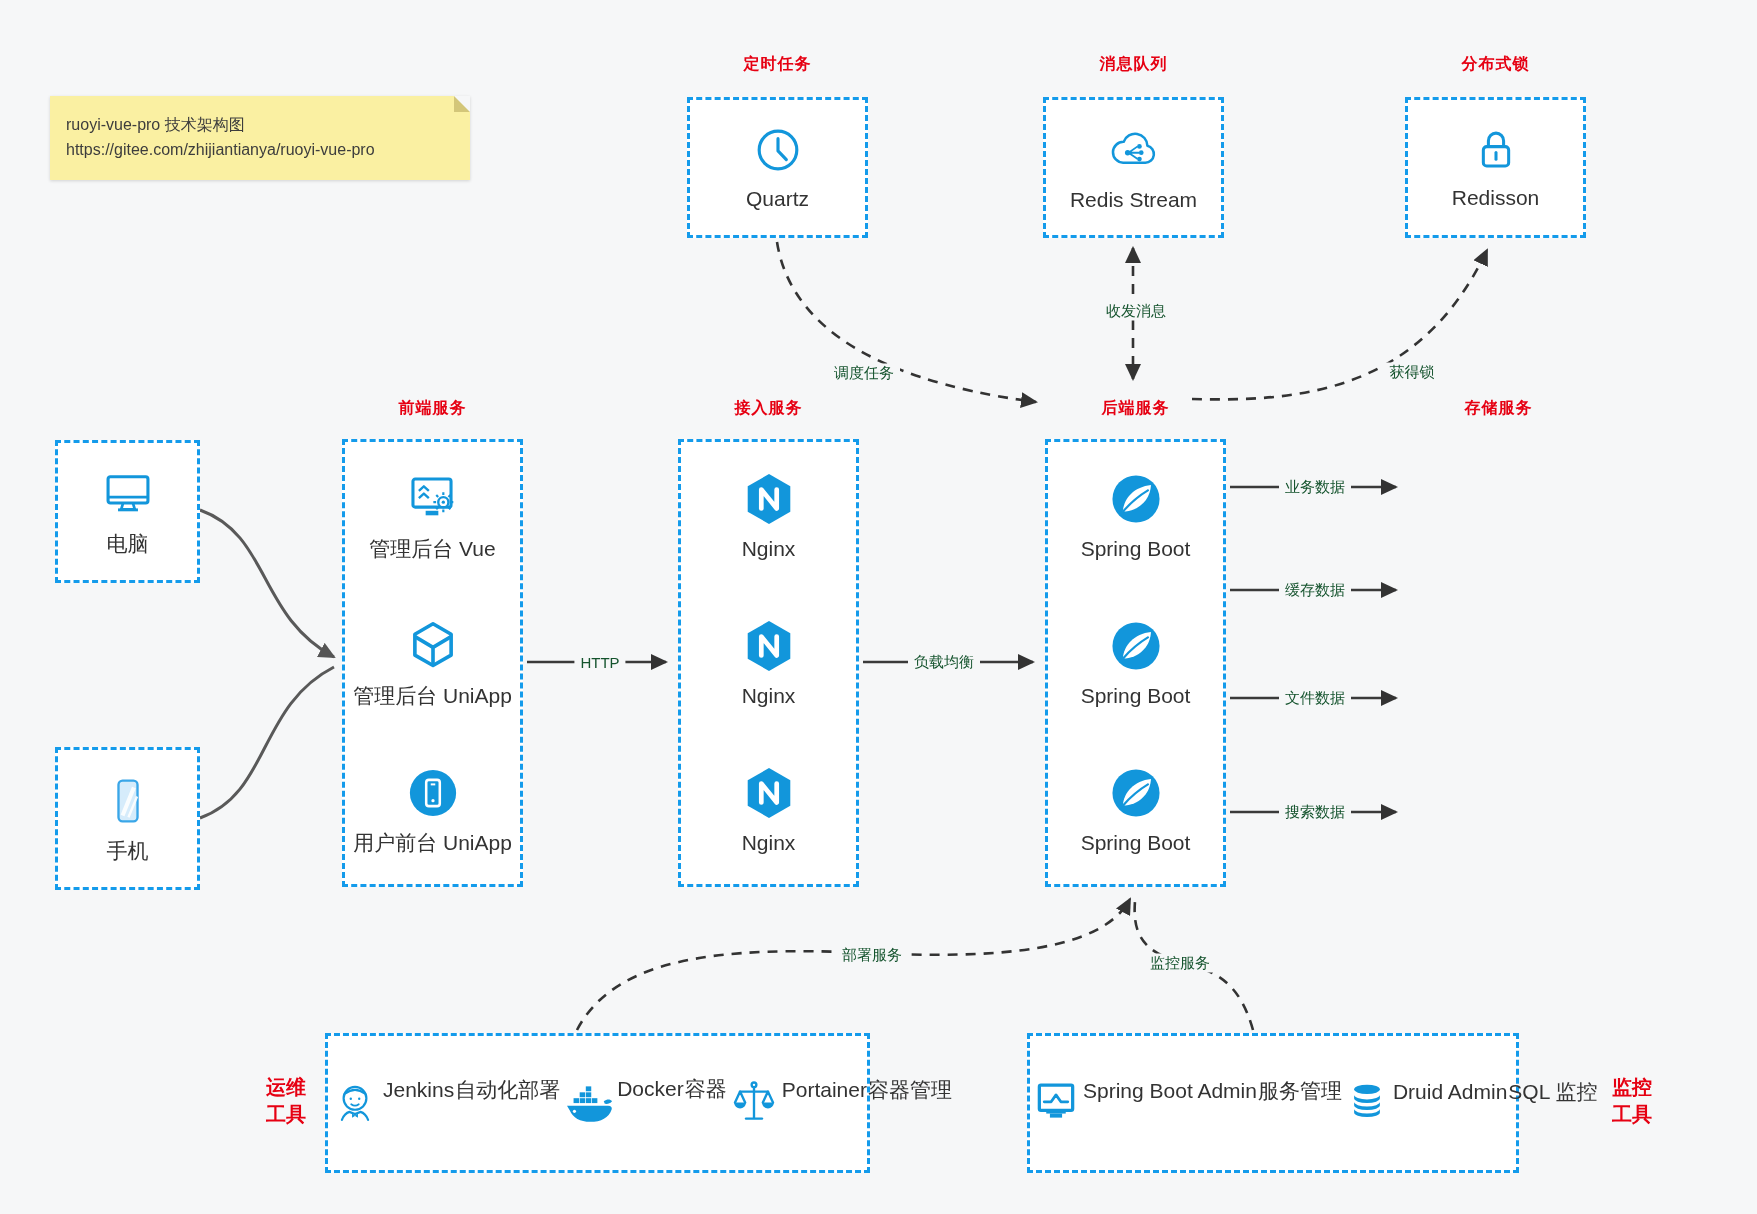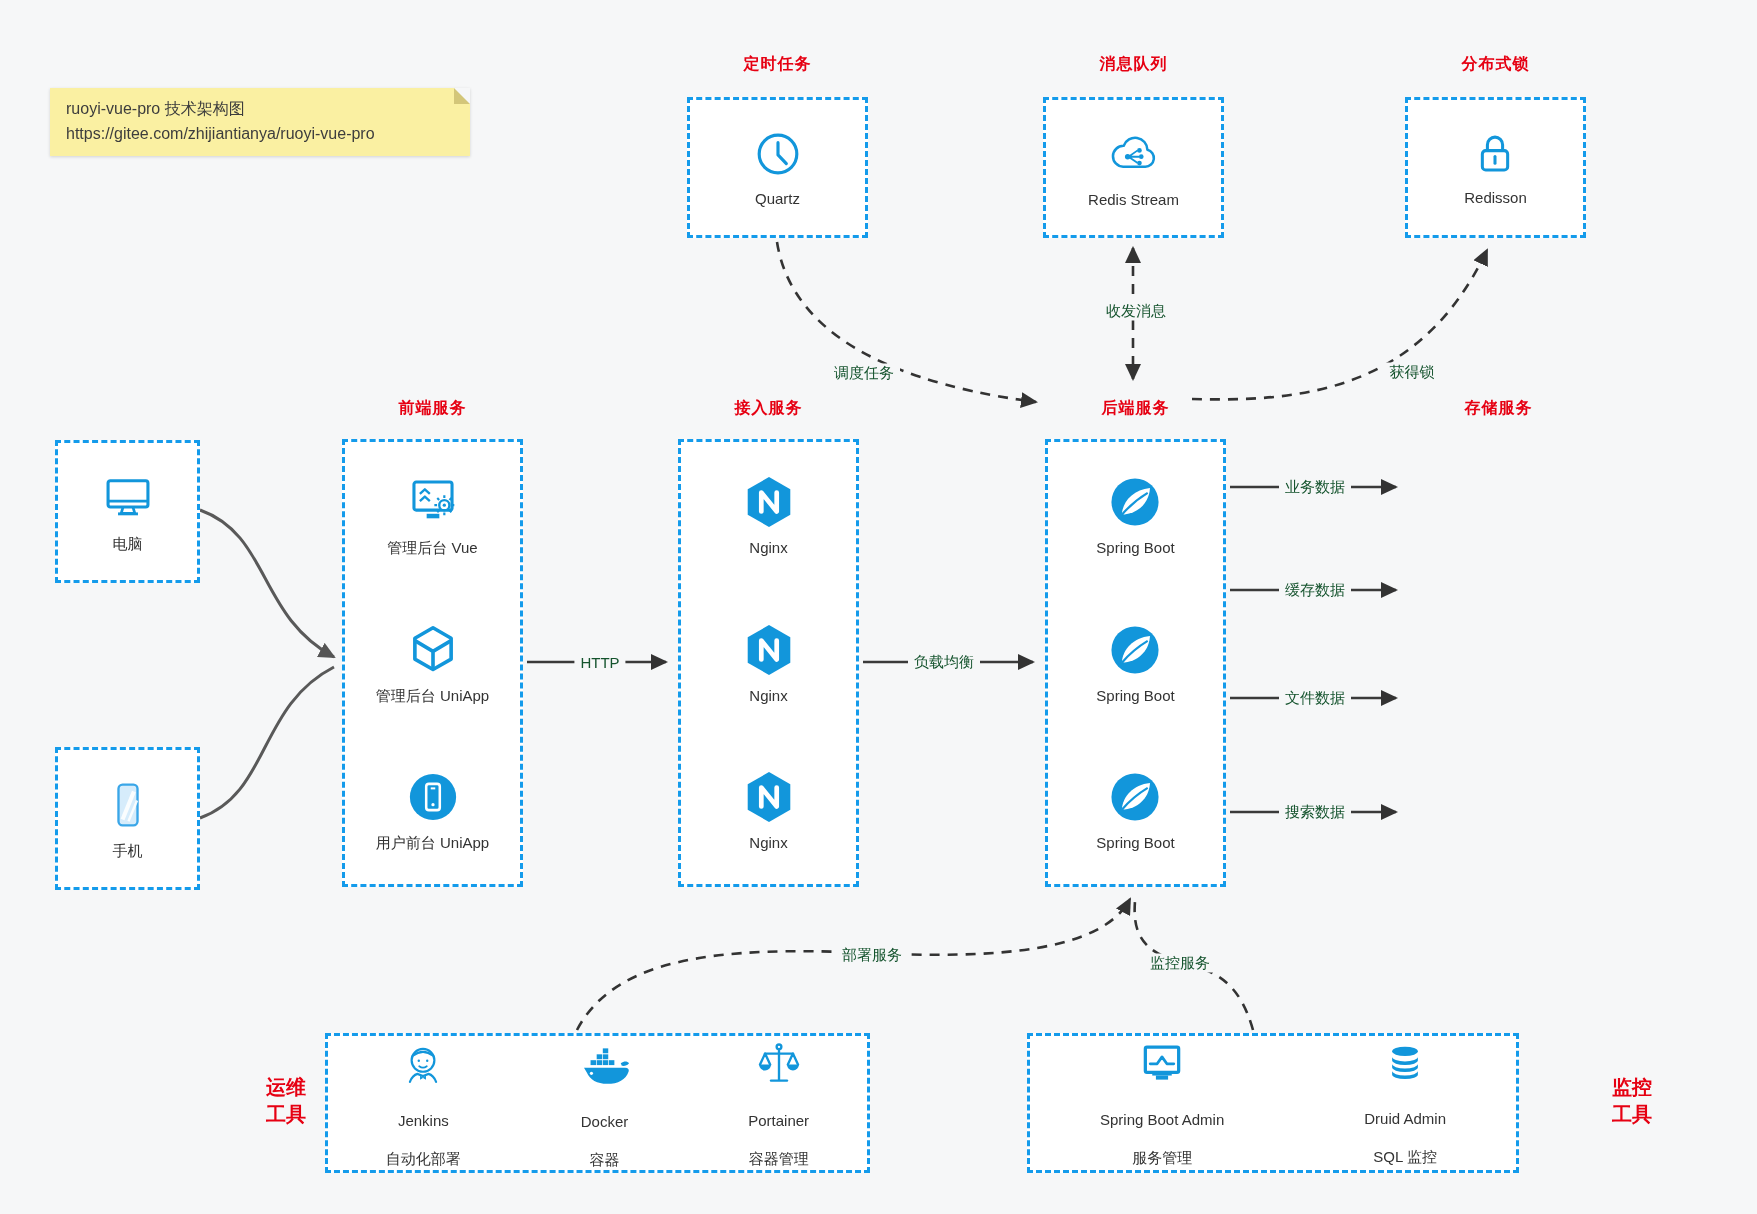--- a/index.html
+++ b/index.html
@@ -8,24 +8,24 @@
   .arrows .solid{stroke:#3a3a3a;stroke-width:2.6;fill:none}
   .arrows .gray{stroke:#595959;stroke-width:3;fill:none}
   .arrows .dash{stroke:#333;stroke-width:2.6;fill:none;stroke-dasharray:10 8}
   .gtitle{position:absolute;color:#e60012;font-size:16px;font-weight:bold;text-align:center;letter-spacing:1px;z-index:3;white-space:nowrap}
   .side-title{position:absolute;color:#e60012;font-size:20px;font-weight:bold;line-height:1.35;text-align:center;z-index:3}
   .dbox{position:absolute;border:3px dashed #149BEB;background:#fff;box-sizing:border-box;display:flex;align-items:center;z-index:2}
   .col{flex-direction:column;justify-content:space-around}
   .rowbox{flex-direction:row;justify-content:space-around}
   .topbox{flex-direction:column;justify-content:center;gap:9px}
   .node{display:flex;flex-direction:column;align-items:center;gap:7px}
-  .bnode{display:flex;flex-direction:column;align-items:center;gap:19px}
-  .lbl{font-size:15px;color:#333;white-space:nowrap;line-height:1.3}
+  .bnode{display:flex;flex-direction:row;align-items:flex-start;gap:1px}
+  .lbl{font-size:21px;color:#333;white-space:nowrap;line-height:1.3}
   .elabel{position:absolute;transform:translate(-50%,-50%);background:#f6f7f8;padding:0 6px;font-size:15px;color:#14532d;z-index:4;white-space:nowrap}
-  .note{position:absolute;left:50px;top:88px;width:420px;box-sizing:border-box;background:#faf0a2;padding:9px 16px;font-size:16px;line-height:1.55;color:#3d3d3d;z-index:3;box-shadow:0 1px 3px rgba(0,0,0,.15)}
+  .note{position:absolute;left:50px;top:96px;width:420px;box-sizing:border-box;background:#faf0a2;padding:17px 16px;font-size:16px;line-height:1.55;color:#3d3d3d;z-index:3;box-shadow:0 1px 3px rgba(0,0,0,.15)}
   .note::after{content:"";position:absolute;top:0;right:0;width:0;height:0;border-bottom:16px solid #d3c679;border-right:16px solid #f6f7f8}
   .note div{white-space:nowrap;overflow:hidden}
 </style>
 </head>
 <body>
 
 <svg width="0" height="0" style="position:absolute">
 <defs>
 <symbol id="sym-clock" viewBox="0 0 64 64">
         <circle cx="32" cy="32" r="21.5" fill="none" stroke="#1296db" stroke-width="3.6"></circle>

